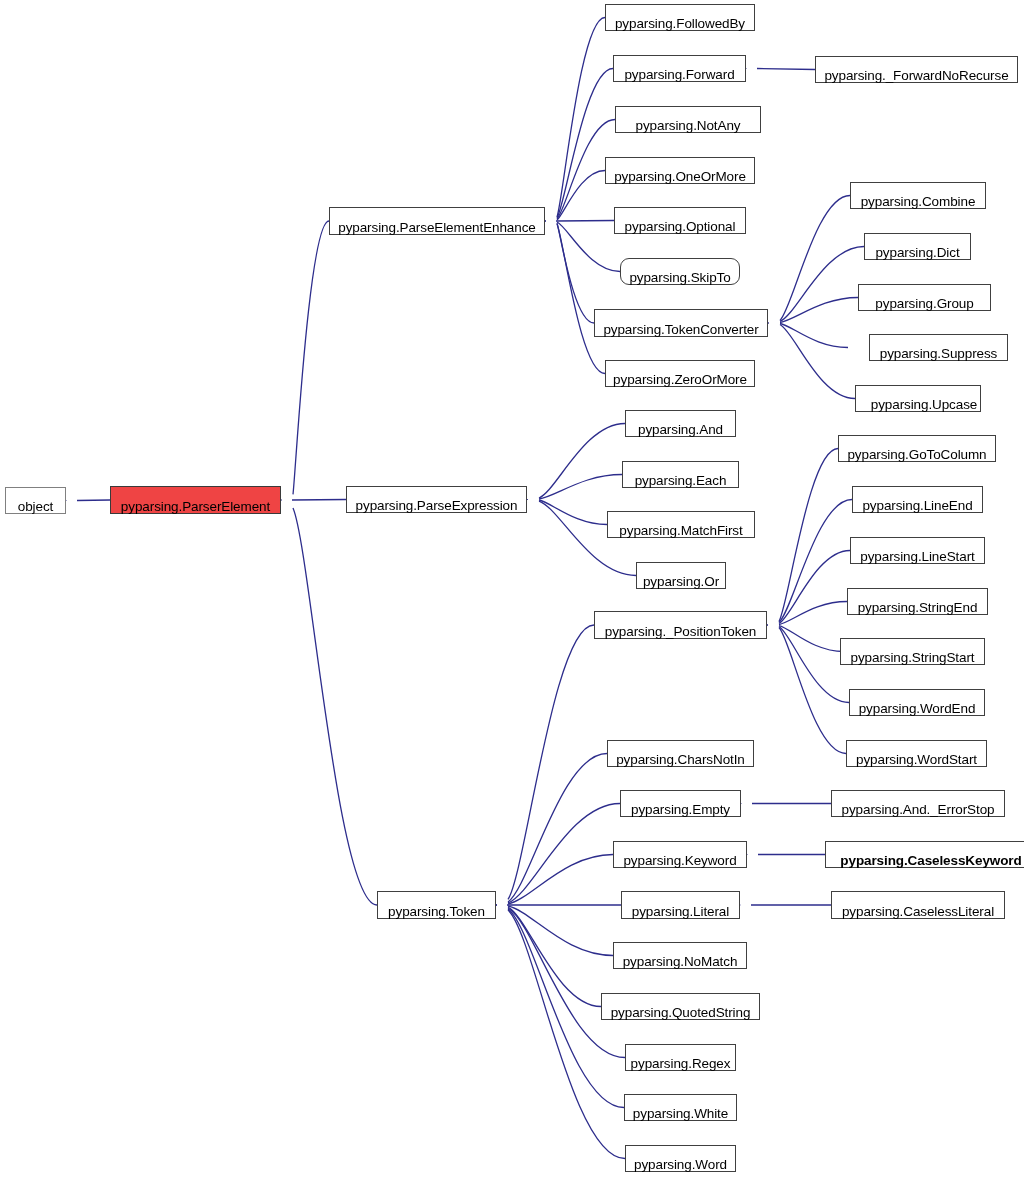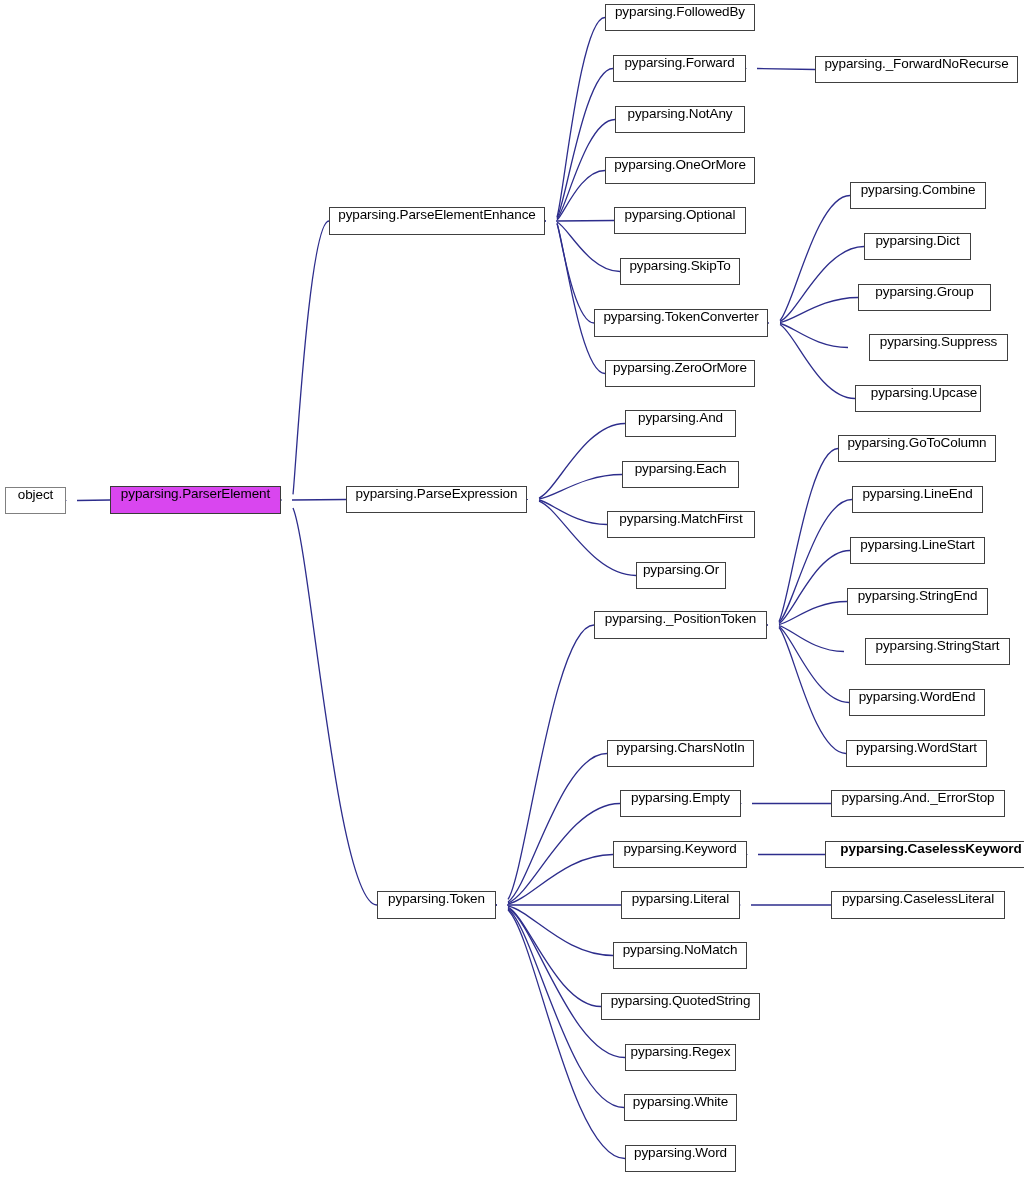--- a/index.html
+++ b/index.html
@@ -25,28 +25,28 @@
   }
   .node {
     position: absolute;
     box-sizing: border-box;
     background: #ffffff;
     border: 1px solid #404040;
     color: #000000;
     font-size: 13.5px;
     line-height: 1;
     display: flex;
-    align-items: flex-start;
+    align-items: flex-end;
     justify-content: center;
     white-space: nowrap;
     letter-spacing: -0.1px;
     z-index: 2;
   }
   .node.root {
-    background: #d946ef;
+    background: #ef4444;
     border: 1px solid #3a3a3a;
     font-weight: normal;
   }
   .node.plain {
     border: 1px solid #808080;
   }
   .node .lbl {
     display: block;
     padding: 0 2px;
   }
@@ -240,30 +240,30 @@
       </div>
       <div class="node" style="left: 377px; top: 891px; width: 119px; height: 28px;">
         <span class="lbl">pyparsing.Token</span>
       </div>
       <div class="node" style="left: 605px; top: 4px; width: 150px; height: 27px;">
         <span class="lbl">pyparsing.FollowedBy</span>
       </div>
       <div class="node" style="left: 613px; top: 55px; width: 133px; height: 27px;">
         <span class="lbl">pyparsing.Forward</span>
       </div>
-      <div class="node" style="left: 615px; top: 106px; width: 130px; height: 27px;">
+      <div class="node" style="left: 615px; top: 106px; width: 146px; height: 27px;">
         <span class="lbl">pyparsing.NotAny</span>
       </div>
       <div class="node" style="left: 605px; top: 157px; width: 150px; height: 27px;">
         <span class="lbl">pyparsing.OneOrMore</span>
       </div>
       <div class="node" style="left: 614px; top: 207px; width: 132px; height: 27px;">
         <span class="lbl">pyparsing.Optional</span>
       </div>
-      <div class="node" style="left: 620px; top: 258px; width: 120px; height: 27px;">
+      <div class="node" style="left: 620px; top: 258px; width: 120px; height: 27px; border-radius: 9px;">
         <span class="lbl">pyparsing.SkipTo</span>
       </div>
       <div class="node" style="left: 594px; top: 309px; width: 174px; height: 28px;">
         <span class="lbl">pyparsing.TokenConverter</span>
       </div>
       <div class="node" style="left: 605px; top: 360px; width: 150px; height: 27px;">
         <span class="lbl">pyparsing.ZeroOrMore</span>
       </div>
       <div class="node" style="left: 815px; top: 56px; width: 203px; height: 27px;">
         <span class="lbl">pyparsing._ForwardNoRecurse</span>
@@ -303,21 +303,21 @@
       </div>
       <div class="node" style="left: 852px; top: 486px; width: 131px; height: 27px;">
         <span class="lbl">pyparsing.LineEnd</span>
       </div>
       <div class="node" style="left: 850px; top: 537px; width: 135px; height: 27px;">
         <span class="lbl">pyparsing.LineStart</span>
       </div>
       <div class="node" style="left: 847px; top: 588px; width: 141px; height: 27px;">
         <span class="lbl">pyparsing.StringEnd</span>
       </div>
-      <div class="node" style="left: 865px; top: 638px; width: 145px; height: 27px;">
+      <div class="node" style="left: 840px; top: 638px; width: 145px; height: 27px;">
         <span class="lbl">pyparsing.StringStart</span>
       </div>
       <div class="node" style="left: 849px; top: 689px; width: 136px; height: 27px;">
         <span class="lbl">pyparsing.WordEnd</span>
       </div>
       <div class="node" style="left: 846px; top: 740px; width: 141px; height: 27px;">
         <span class="lbl">pyparsing.WordStart</span>
       </div>
       <div class="node" style="left: 607px; top: 740px; width: 147px; height: 27px;">
         <span class="lbl">pyparsing.CharsNotIn</span>

